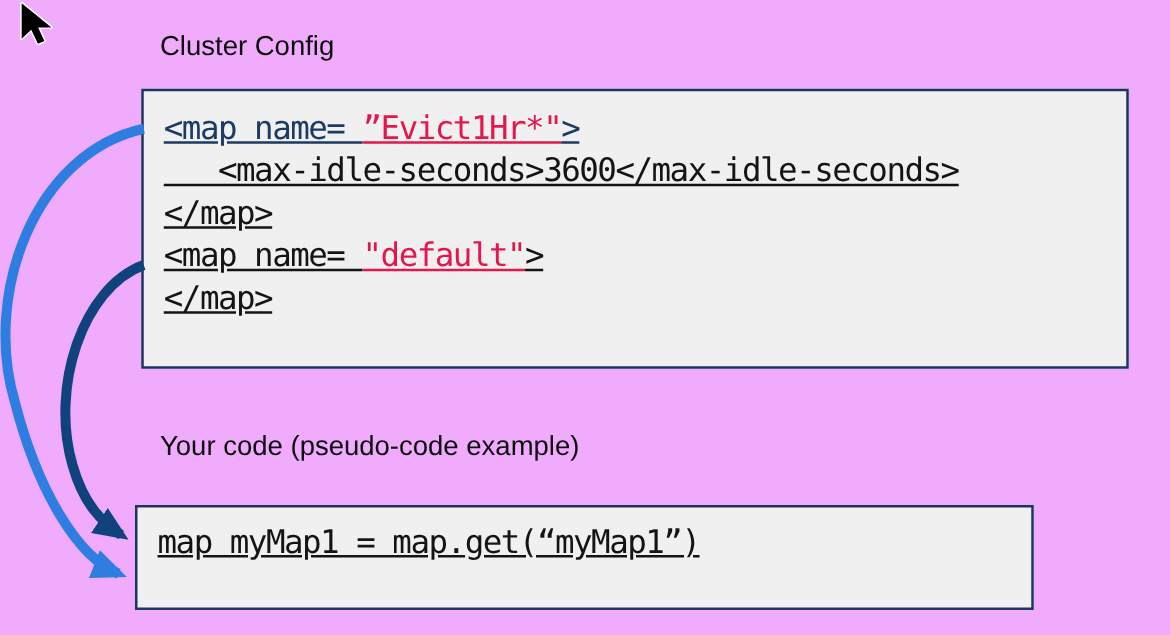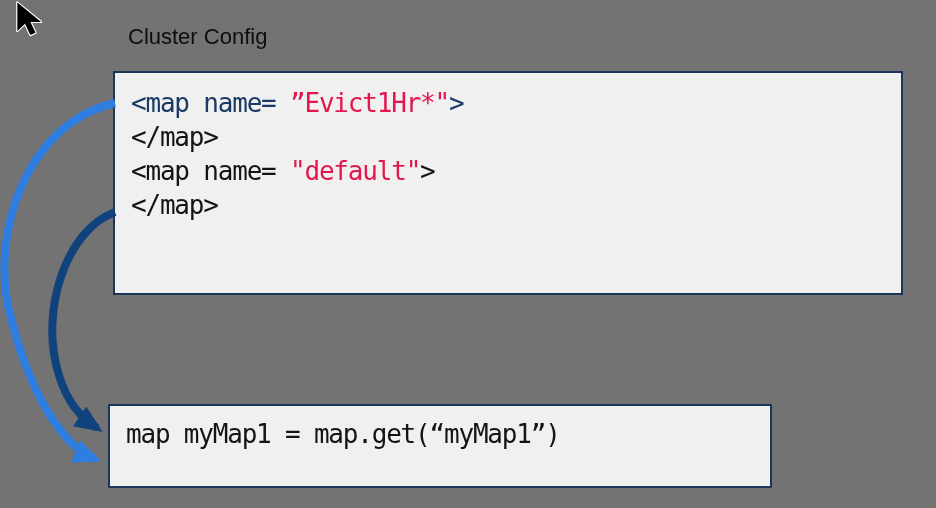--- a/index.html
+++ b/index.html
@@ -1,50 +1,52 @@
 <!DOCTYPE html>
 <html><head>
 <meta charset="utf-8">
 <style>
   html,body{margin:0;padding:0;background:#ffffff;}
-  .canvas{position:relative;width:936px;height:508px;background:#737373;overflow:hidden;
+  .canvas{position:relative;width:936px;height:508px;background:#f0abfc;overflow:hidden;
           font-family:"Liberation Sans",sans-serif;}
   .slide-title{position:absolute;color:#0d0d0d;font-size:22px;line-height:26px;}
   .title-config{left:128px;top:24px;}
   .title-code{left:128px;top:344px;}
   .code-box{position:absolute;background:#f0f0f1;border:2px solid #1a365a;box-sizing:border-box;}
   .config-box{left:113px;top:71px;width:790px;height:224px;padding:13px 0 0 16px;}
-  .your-code-box{left:108px;top:404px;width:664px;height:84px;padding:11px 0 0 16px;}
+  .your-code-box{left:108px;top:404px;width:719px;height:84px;padding:11px 0 0 16px;}
   .code-line{white-space:pre;font-family:"DejaVu Sans Mono","Liberation Mono",monospace;
              font-size:26px;line-height:34px;height:34px;letter-spacing:-1.2px;}
-  .tok{white-space:pre;}
+  .tok{white-space:pre;text-decoration:underline;}
   .tok-plain{color:#141414;}
   .tok-tag{color:#1b3a64;}
   .tok-str{color:#e2184d;}
   .arrows-svg{position:absolute;left:0;top:0;width:936px;height:508px;pointer-events:none;}
   .cursor-svg{position:absolute;left:16px;top:1px;width:26px;height:38px;}
 </style>
 </head>
 <body>
 
 <div class="canvas">
 
   <svg class="cursor-svg" viewBox="0 0 15.6 22.5" aria-hidden="true">
     <path d="M0.8,0.8 L0.8,17.8 L5.4,13.5 L8.6,20.3 L11.7,18.9 L8.7,12.4 L15.1,12.4 Z" fill="#000000" stroke="#ffffff" stroke-width="1.4" stroke-linejoin="round" style="paint-order:stroke"></path>
   </svg>
 
   <div class="slide-title title-config">Cluster Config</div>
 
   <div class="code-box config-box">
     <div class="code-line"><span class="tok tok-tag">&lt;map name= </span><span class="tok tok-str">”Evict1Hr*"</span><span class="tok tok-tag">&gt;</span></div>
+    <div class="code-line"><span class="tok tok-plain">   &lt;max-idle-seconds&gt;3600&lt;/max-idle-seconds&gt;</span></div>
     <div class="code-line"><span class="tok tok-plain">&lt;/map&gt;</span></div>
     <div class="code-line"><span class="tok tok-plain">&lt;map name= </span><span class="tok tok-str">"default"</span><span class="tok tok-plain">&gt;</span></div>
     <div class="code-line"><span class="tok tok-plain">&lt;/map&gt;</span></div>
   </div>
 
+  <div class="slide-title title-code">Your code (pseudo-code example)</div>
 
   <div class="code-box your-code-box">
     <div class="code-line"><span class="tok tok-plain">map myMap1 = map.get(“myMap1”)</span></div>
   </div>
 
   <svg class="arrows-svg" viewBox="0 0 936 508" aria-hidden="true">
     <defs>
       <marker id="head-light" markerUnits="userSpaceOnUse" markerWidth="28" markerHeight="24" viewBox="0 0 28 24" refX="21" refY="12" orient="auto">
         <path d="M0,0 L28,12 L0,24 Z" fill="#2e7de0"></path>
       </marker>

